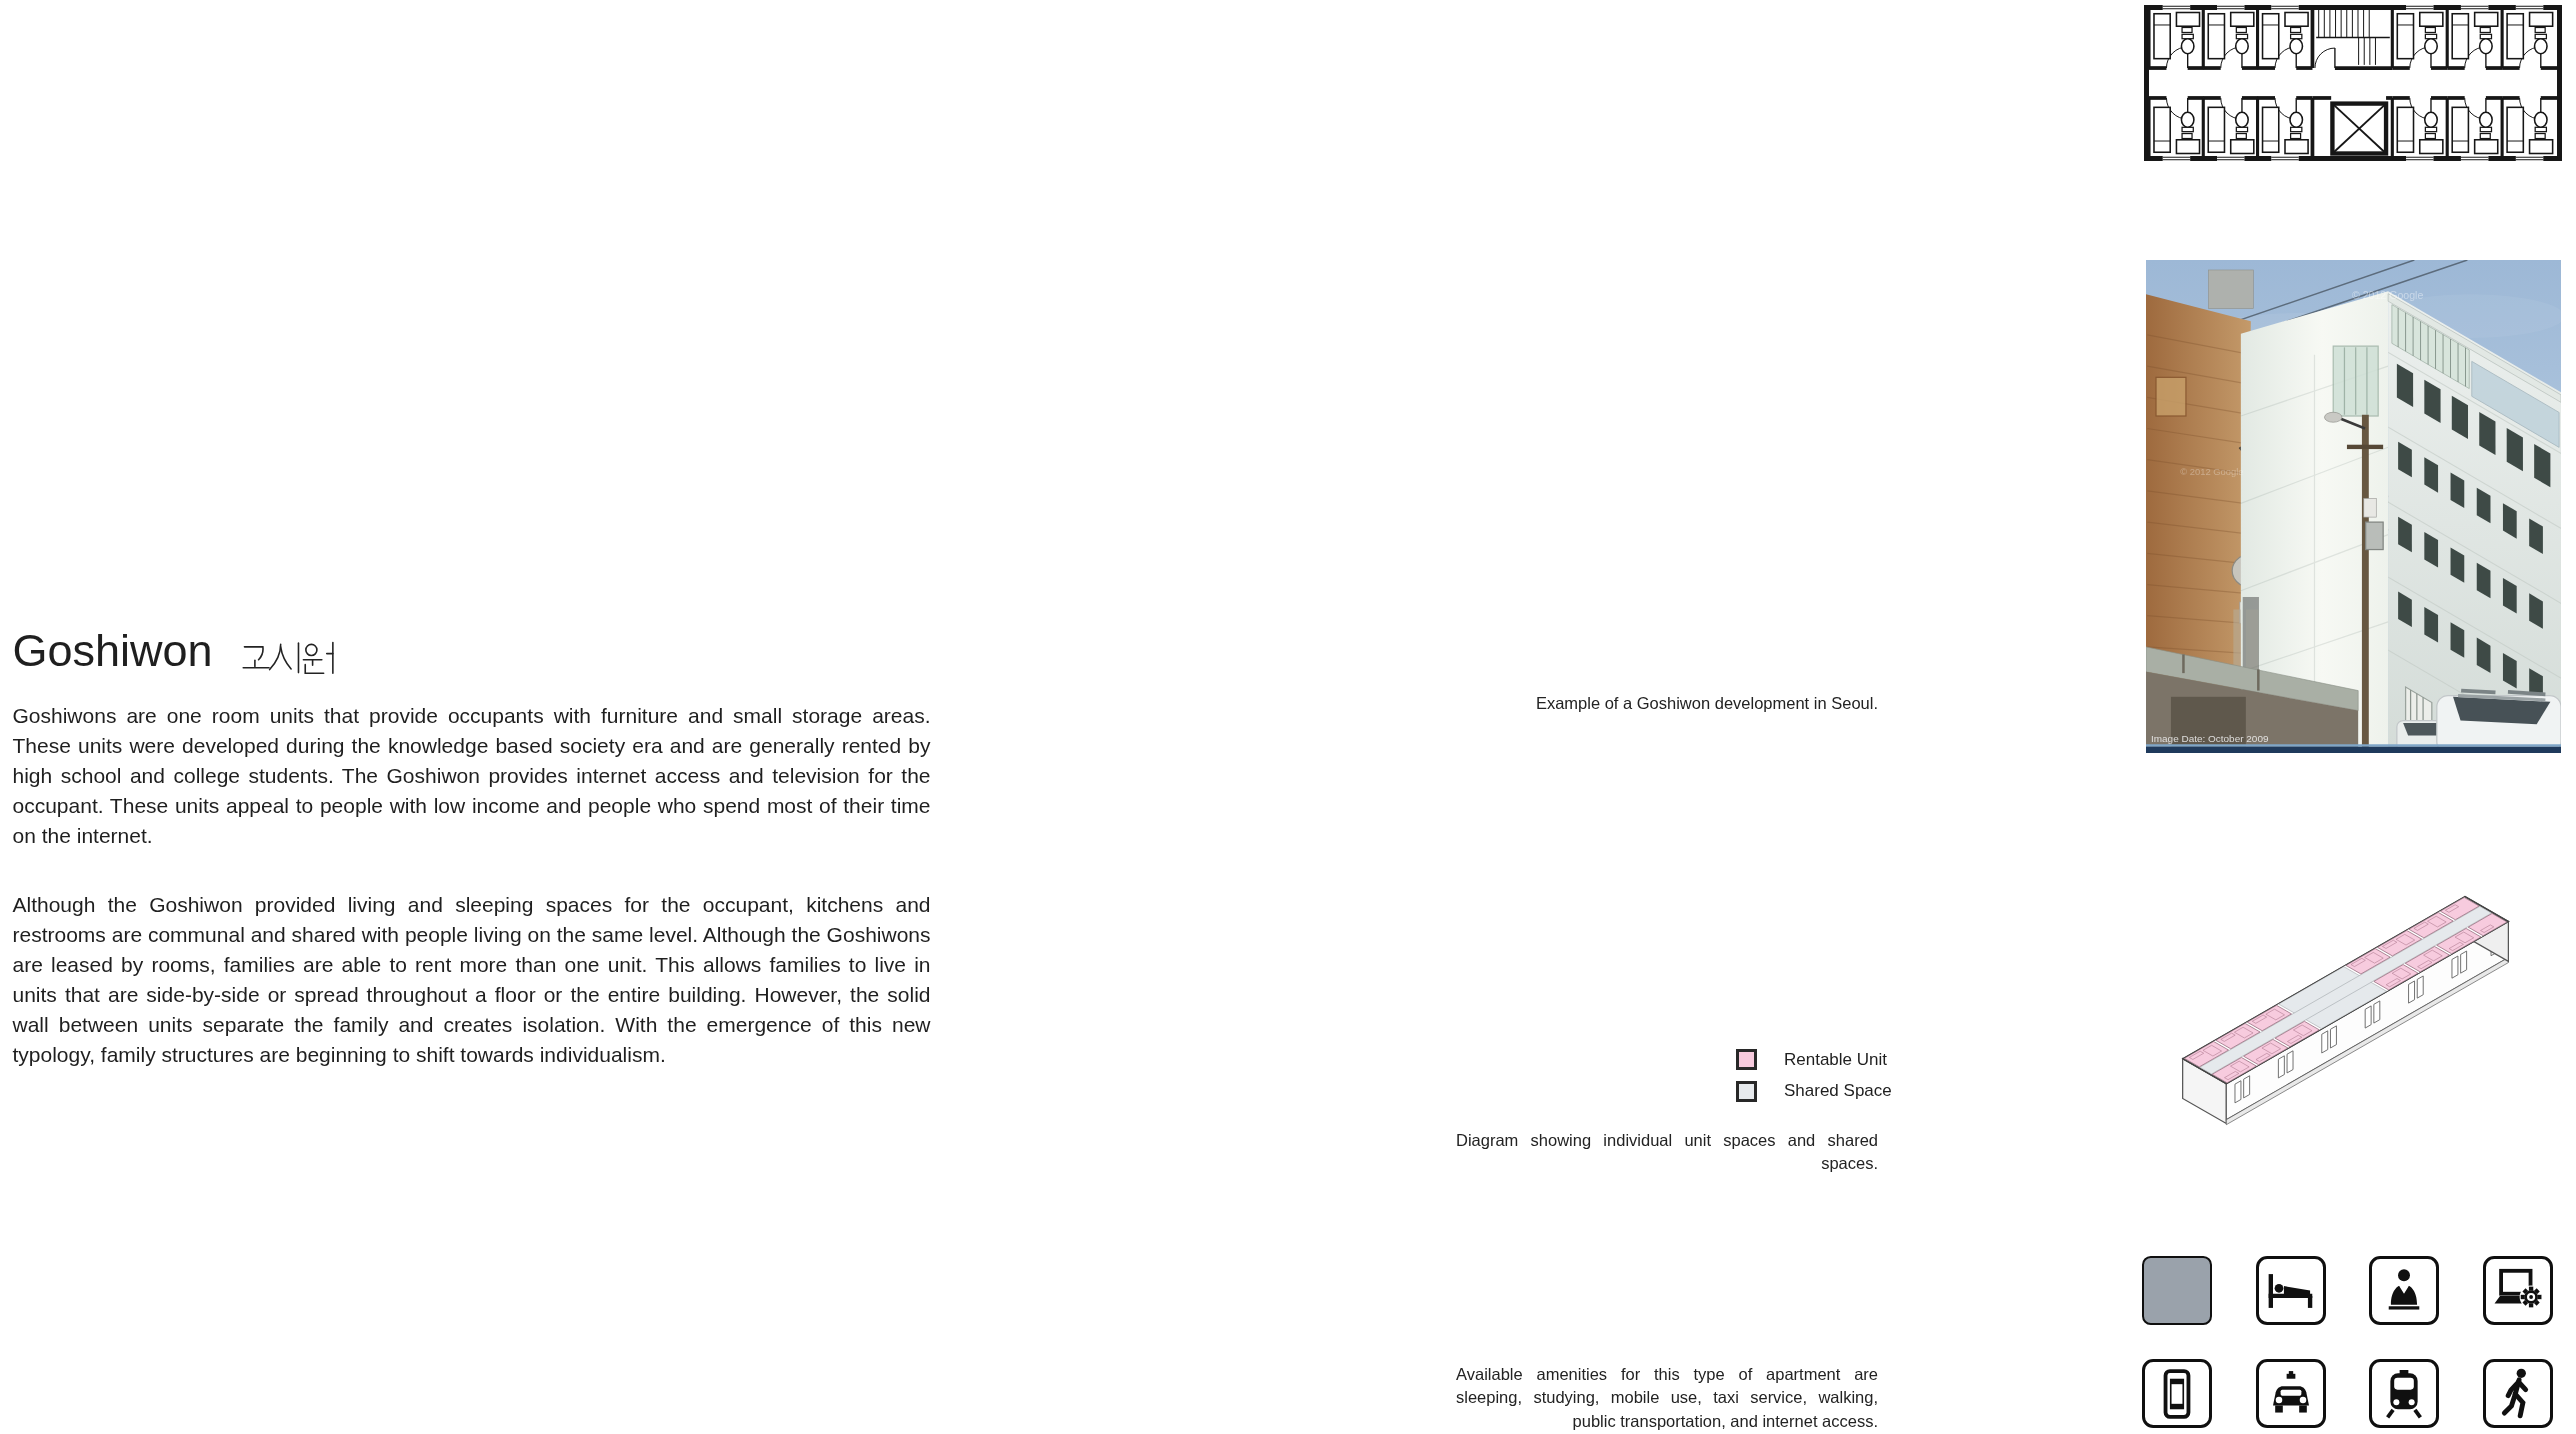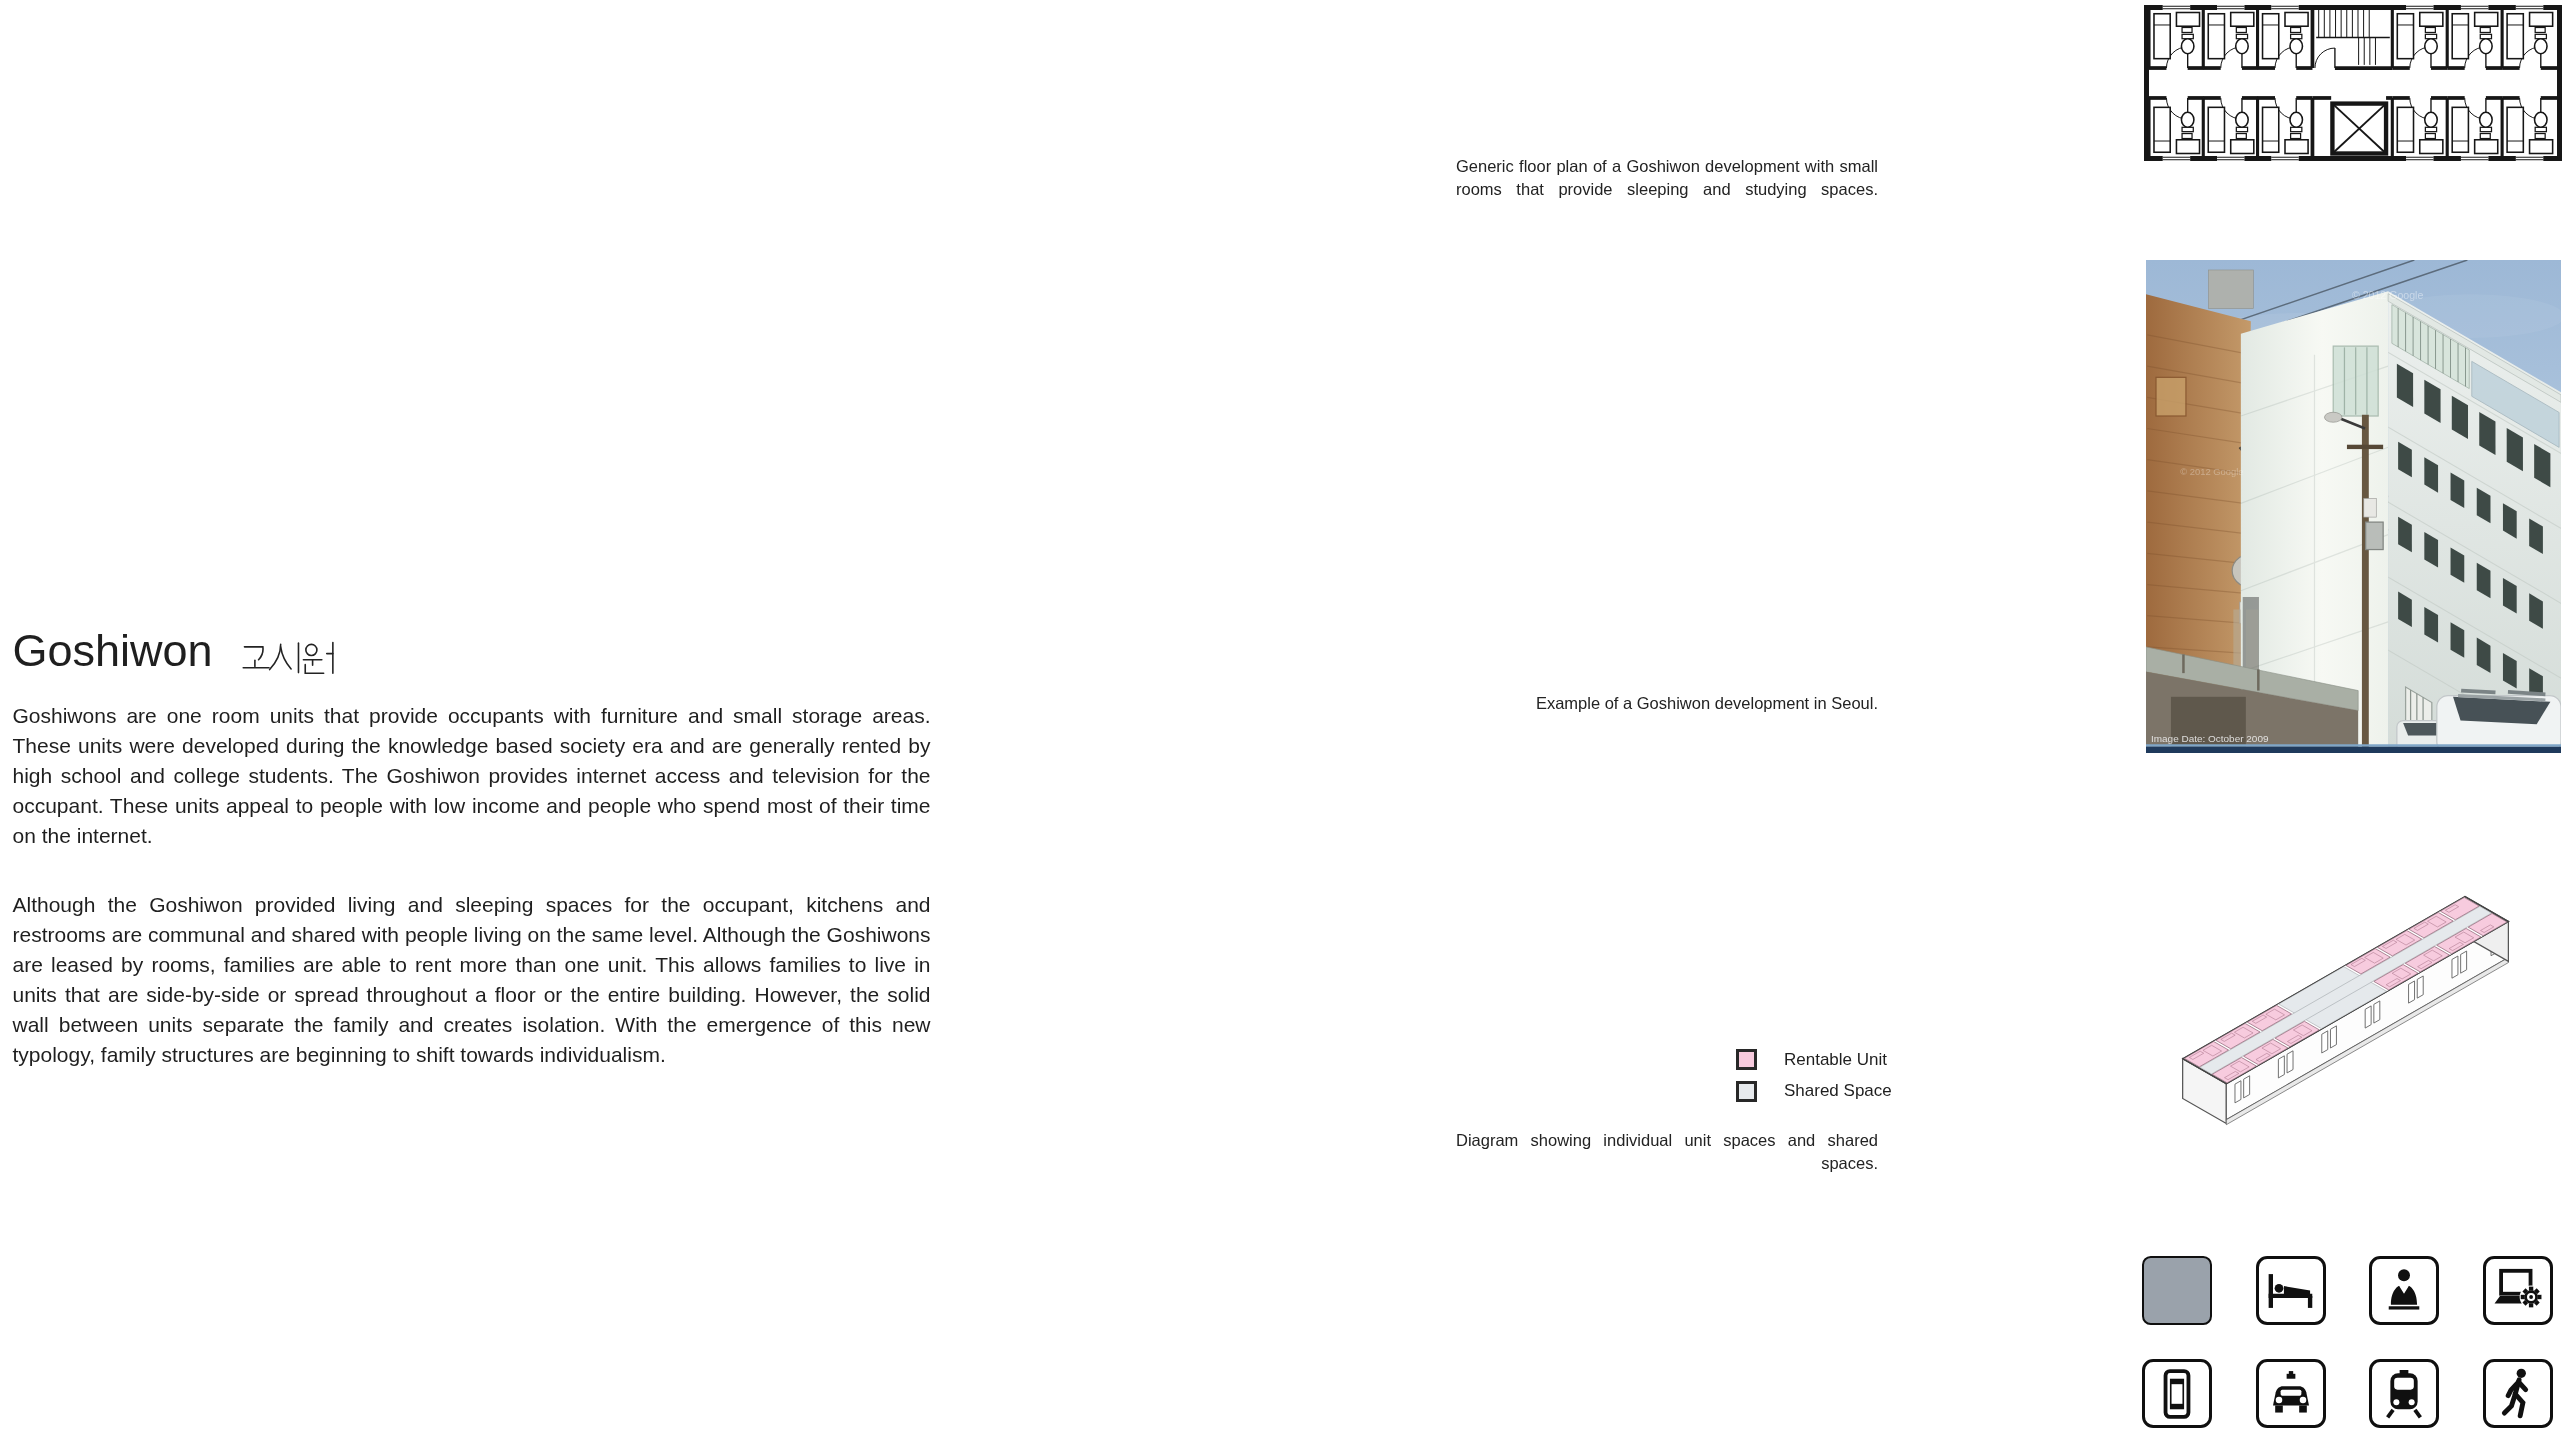--- a/index.html
+++ b/index.html
@@ -74,35 +74,35 @@
         </g>
       </svg>
     </span>
   </div>
 
   <div class="body-col">
     <p>Goshiwons are one room units that provide occupants with furniture and small storage areas. These units were developed during the knowledge based society era and are generally rented by high school and college students. The Goshiwon provides internet access and television for the occupant. These units appeal to people with low income and people who spend most of their time on the internet.</p>
     <p>Although the Goshiwon provided living and sleeping spaces for the occupant, kitchens and restrooms are communal and shared with people living on the same level. Although the Goshiwons are leased by rooms, families are able to rent more than one unit. This allows families to live in units that are side-by-side or spread throughout a floor or the entire building. However, the solid wall between units separate the family and creates isolation. With the emergence of this new typology, family structures are beginning to shift towards individualism.</p>
   </div>
 
-  <div class="caption cap-floor">Generic floor plan of a Goshiwon development with small rooms that provide sleeping and studying spaces.</div>
   <div class="caption cap-photo">Example of a Goshiwon development in Seoul.</div>
 
   <div class="legend">
     <div class="legend-row">
       <span class="swatch swatch-pink"></span>
       <span class="legend-label">Rentable Unit</span>
     </div>
     <div class="legend-row">
       <span class="swatch swatch-gray"></span>
       <span class="legend-label">Shared Space</span>
     </div>
   </div>
 
   <div class="caption cap-diagram">Diagram showing individual unit spaces and shared spaces.</div>
+  <div class="caption cap-amenities">Available amenities for this type of apartment are sleeping, studying, mobile use, taxi service, walking, public transportation, and internet access.</div>
 
   <div class="abs fig-plan">
     <svg width="418" height="156" viewBox="0 0 670 250">
       <defs>
         <g id="rm">
 
           <line x1="0" y1="8" x2="0" y2="101" stroke="#161616" stroke-width="5"></line>
 
           <line x1="0" y1="101" x2="28" y2="101" stroke="#161616" stroke-width="6"></line>
           <line x1="62" y1="101" x2="88" y2="101" stroke="#161616" stroke-width="6"></line>

